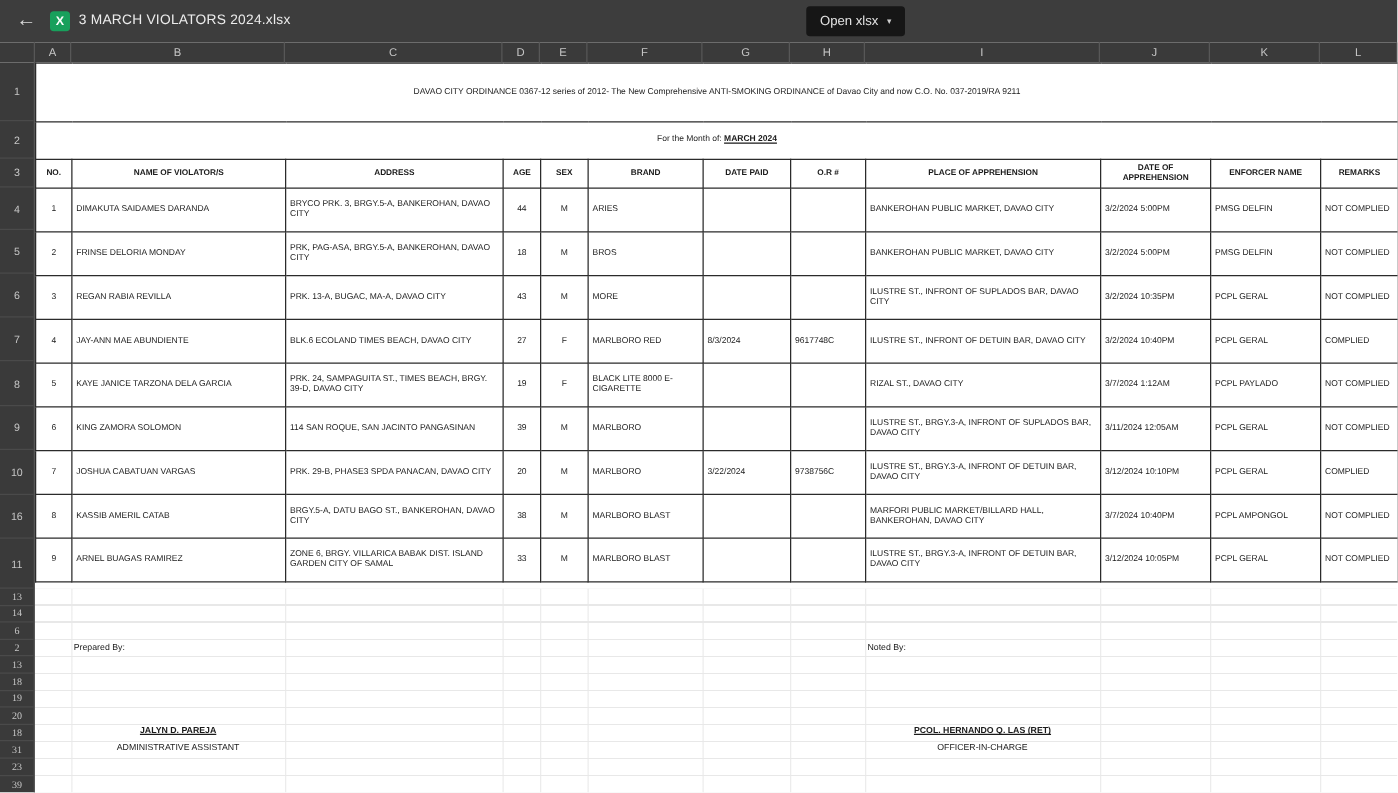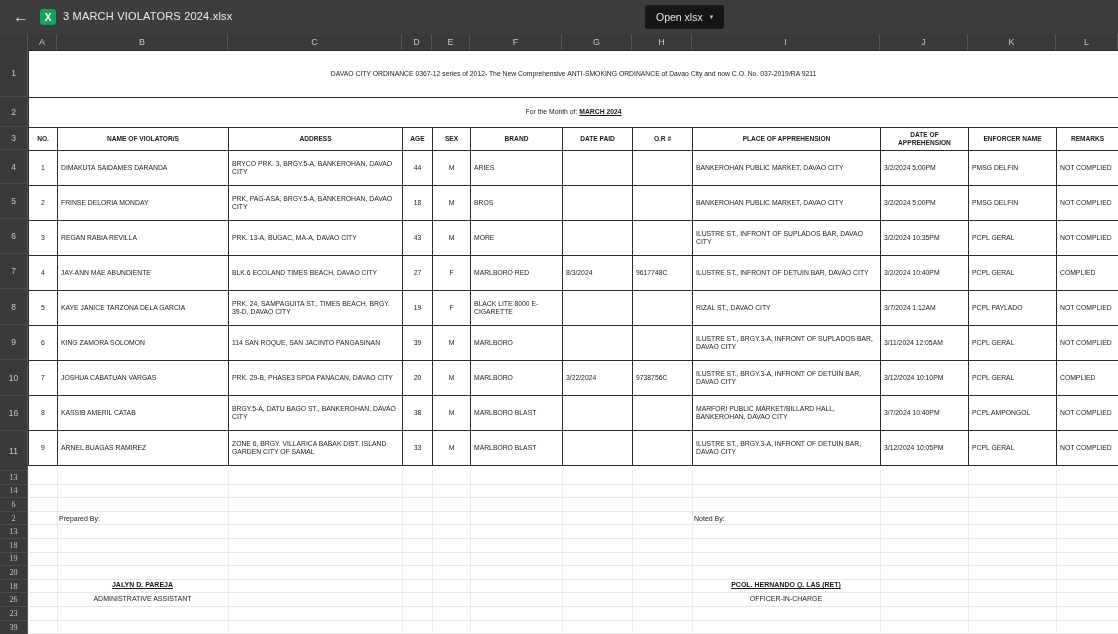--- a/index.html
+++ b/index.html
@@ -112,21 +112,21 @@
     <div class="rn">11</div>
     <div class="rn">13</div>
     <div class="rn">14</div>
     <div class="rn">6</div>
     <div class="rn">2</div>
     <div class="rn">13</div>
     <div class="rn">18</div>
     <div class="rn">19</div>
     <div class="rn">20</div>
     <div class="rn">18</div>
-    <div class="rn">26</div>
+    <div class="rn">31</div>
     <div class="rn">23</div>
     <div class="rn">39</div>
   </div>
 
 <table class="sheet">
   <colgroup>
     <col style="width:29px">
       <col style="width:171px">
       <col style="width:174px">
       <col style="width:30px">

